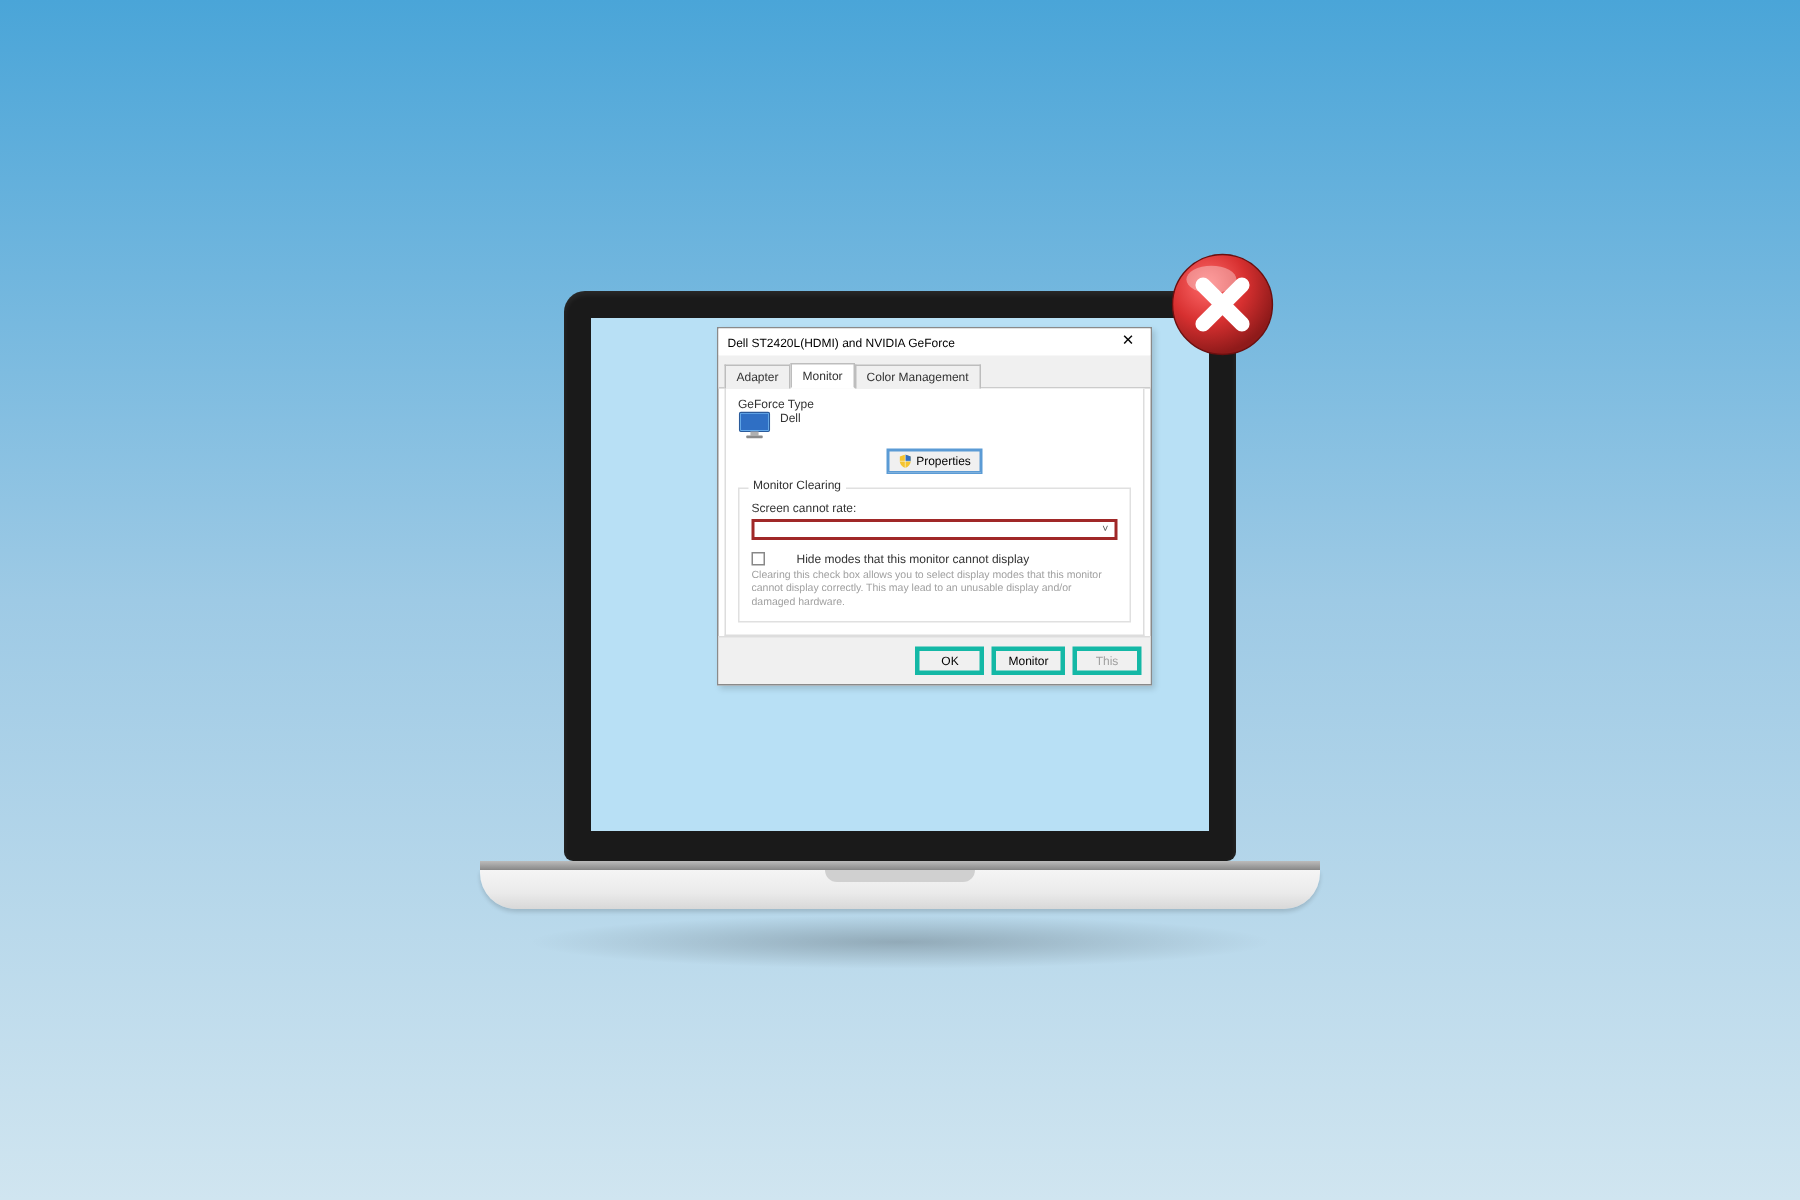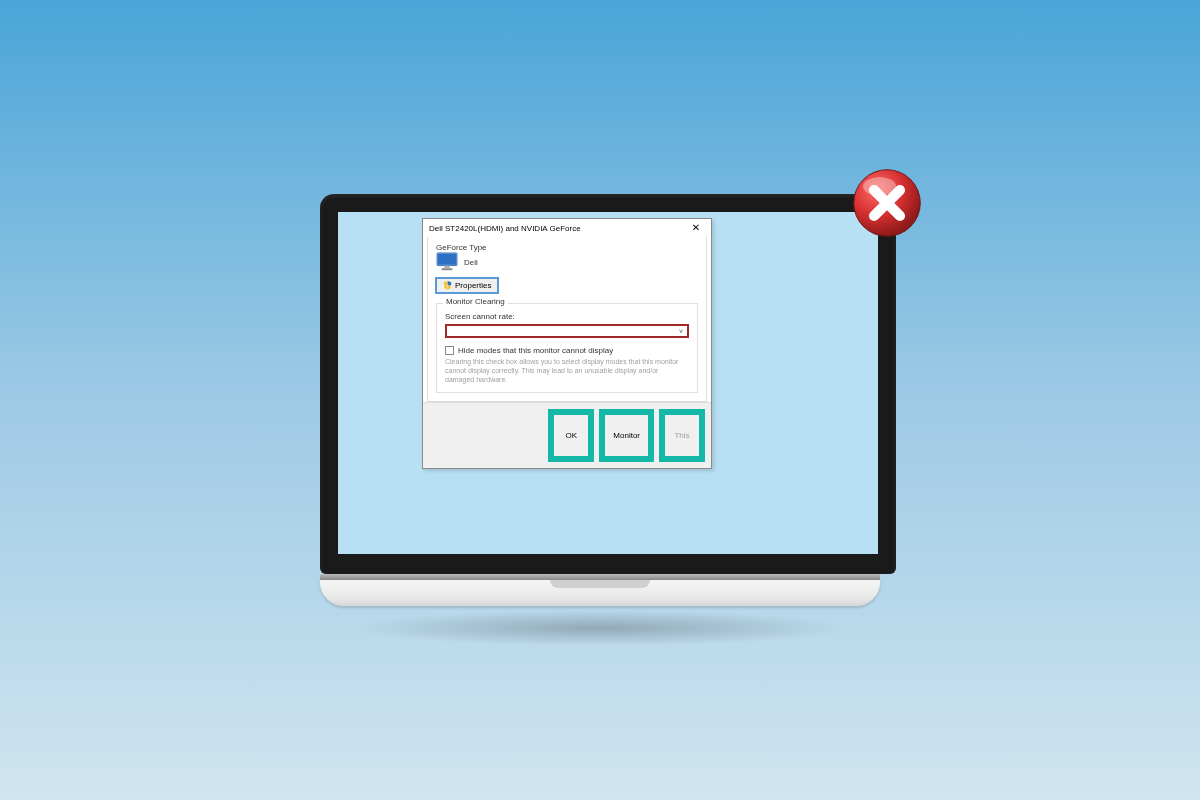--- a/index.html
+++ b/index.html
@@ -10,21 +10,21 @@
     overflow: hidden;
     position: relative;
   }
   .laptop {
     position: absolute;
     left: 50%; top: 50%;
     transform: translate(-50%, -50%);
     width: 560px;
   }
   .laptop-screen-frame {
-    width: 576px; height: 380px;
+    width: 448px; height: 380px;
     margin: 0 auto;
     background: #1a1a1a;
     border-radius: 14px 14px 6px 6px;
     padding: 18px 18px 20px 18px;
     position: relative;
     box-shadow: inset 0 2px 4px rgba(255,255,255,0.08);
   }
   .laptop-screen {
     width: 100%; height: 100%;
     background: #b8e0f5;
@@ -111,31 +111,31 @@
     z-index: 2;
   }
   .tab-body {
     background: #fff;
     padding: 6px 8px 8px 8px;
     border: 1px solid #ddd;
     border-top: none;
     margin: 0 4px;
   }
   .monitor-type-row {
-    display: flex; align-items: center; gap: 6px;
+    display: flex; align-items: flex-start; gap: 6px;
     margin-bottom: 6px;
   }
   .monitor-icon {
     width: 22px; height: 20px;
   }
-  .props-row { display: flex; justify-content: flex-start; margin-bottom: 8px; }
+  .props-row { display: flex; justify-content: center; margin-bottom: 8px; }
   .btn {
-    font-size: 8px; padding: 16px 8px;
-    background: #f0f0f0;
-    border: 6px solid #14b8a6;
+    font-size: 8px; padding: 2px 8px;
+    background: #f0f0f0;
+    border: 3px solid #14b8a6;
     min-width: 46px;
     text-align: center;
     cursor: default;
     color: #000;
   }
   .btn.focused {
     border: 1px solid #5b9bd5;
     box-shadow: 0 0 0 1px #5b9bd5;
     display: inline-flex; align-items: center; gap: 3px;
     padding: 2px 6px;
@@ -159,21 +159,21 @@
     width: 100%; height: 14px;
     border: 2px solid #a02828;
     background: #fff;
     position: relative;
     margin: 3px 0 8px 0;
   }
   .refresh-select .caret {
     position: absolute; right: 4px; top: 50%; transform: translateY(-50%);
     font-size: 7px; color: #555;
   }
-  .checkbox-row { display: flex; align-items: center; gap: 4px; margin-bottom: 3px; }
+  .checkbox-row { display: flex; align-items: center; gap: 21px; margin-bottom: 3px; }
   .checkbox {
     width: 9px; height: 9px; border: 1px solid #888; background: #fff;
   }
   .help-text { font-size: 7px; color: #a0a0a0; line-height: 1.25; }
 
   .button-row {
     display: flex; justify-content: flex-end; gap: 5px;
     padding: 6px 6px 6px 6px;
     background: #f0f0f0;
     border-top: 1px solid #ddd;
@@ -189,20 +189,25 @@
     <div class="laptop-screen">
 
       <div class="dialog">
         <div class="titlebar">
           <span class="title">Dell ST2420L(HDMI) and NVIDIA GeForce</span>
           <div class="close-x">
             <span>✕</span>
           </div>
         </div>
 
+        <div class="tabstrip">
+          <div class="tab">Adapter</div>
+          <div class="tab active">Monitor</div>
+          <div class="tab">Color Management</div>
+        </div>
 
         <div class="tab-body">
           <div class="label">GeForce Type</div>
           <div class="monitor-type-row">
             <span class="monitor-icon">
               <svg viewBox="0 0 24 22" width="22" height="20">
                 <rect x="1" y="1" width="22" height="14" rx="1" fill="#6fb4f0" stroke="#2a5a9a" stroke-width="0.8"></rect>
                 <rect x="2" y="2" width="20" height="12" fill="#2f6fc4"></rect>
                 <rect x="9" y="15" width="6" height="3" fill="#b0b0b0"></rect>
                 <rect x="6" y="18" width="12" height="2" rx="0.5" fill="#8a8a8a"></rect>

